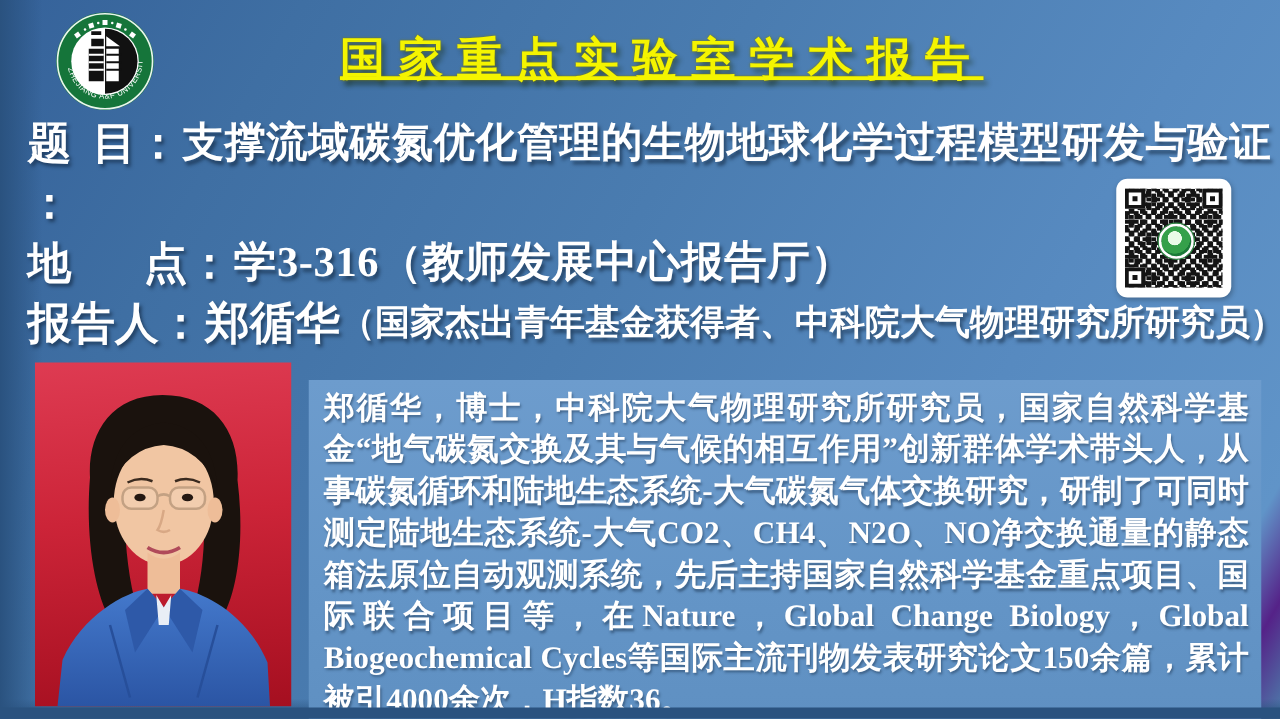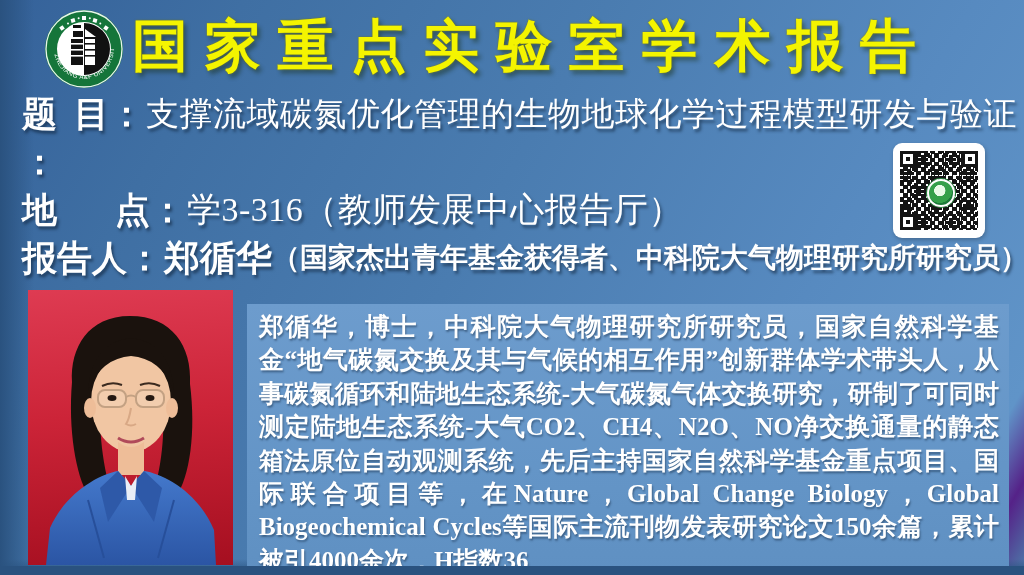--- a/index.html
+++ b/index.html
@@ -12,37 +12,38 @@
       linear-gradient(120deg,#35629a 0%,#3f6fa3 18%,#4a7cb0 45%,#578ac0 72%,#6094c8 92%,#528, #4d7dab 100%);
   }
   
   .poster{background-color:#4a7cb0;}
 
   
   .logo{position:absolute;left:44px;top:9px;width:80px;height:80px;}
   .title{
     position:absolute;left:128px;top:12px;width:792px;height:70px;
     display:flex;align-items:center;justify-content:center;
-    font-size:56px;font-weight:900;color:#f4f400;
+    font-size:36px;font-weight:900;color:#f4f400;
     letter-spacing:0.30em;text-indent:0.30em;white-space:nowrap;
     text-shadow:0 0 2px #7c7c00, 3px 4px 4px rgba(20,40,10,0.45);
+    text-decoration:underline;
   }
 
   
   .info{position:absolute;left:22px;top:90px;width:995px;}
   .row{display:flex;align-items:center;height:48px;white-space:nowrap;}
   .row .label{
     display:inline-block;width:128px;font-size:35px;font-weight:900;color:#fff;
     text-align:justify;text-align-last:justify;
     text-shadow:2px 3px 3px rgba(10,25,45,0.55);
   }
   .row .colon{font-size:35px;font-weight:900;color:#fff;margin:0 2px 0 0;
     text-shadow:2px 3px 3px rgba(10,25,45,0.55);}
   .row .content{
-    font-size:33px;font-weight:400;color:#fff;letter-spacing:0.5px;
+    font-size:33px;font-weight:700;color:#fff;letter-spacing:0.5px;
     text-shadow:2px 3px 3px rgba(10,25,45,0.55);
   }
   .row .content.serif{font-family:"Liberation Serif",serif;font-size:34px;}
   .row .speaker-name{font-size:36px;font-weight:900;color:#fff;
     text-shadow:2px 3px 3px rgba(10,25,45,0.55);}
   .row .speaker-paren{font-family:"Liberation Serif",serif;font-size:28px;font-weight:700;color:#fff;
     text-shadow:2px 3px 3px rgba(10,25,45,0.55);}
 
   
   .qr-box{

